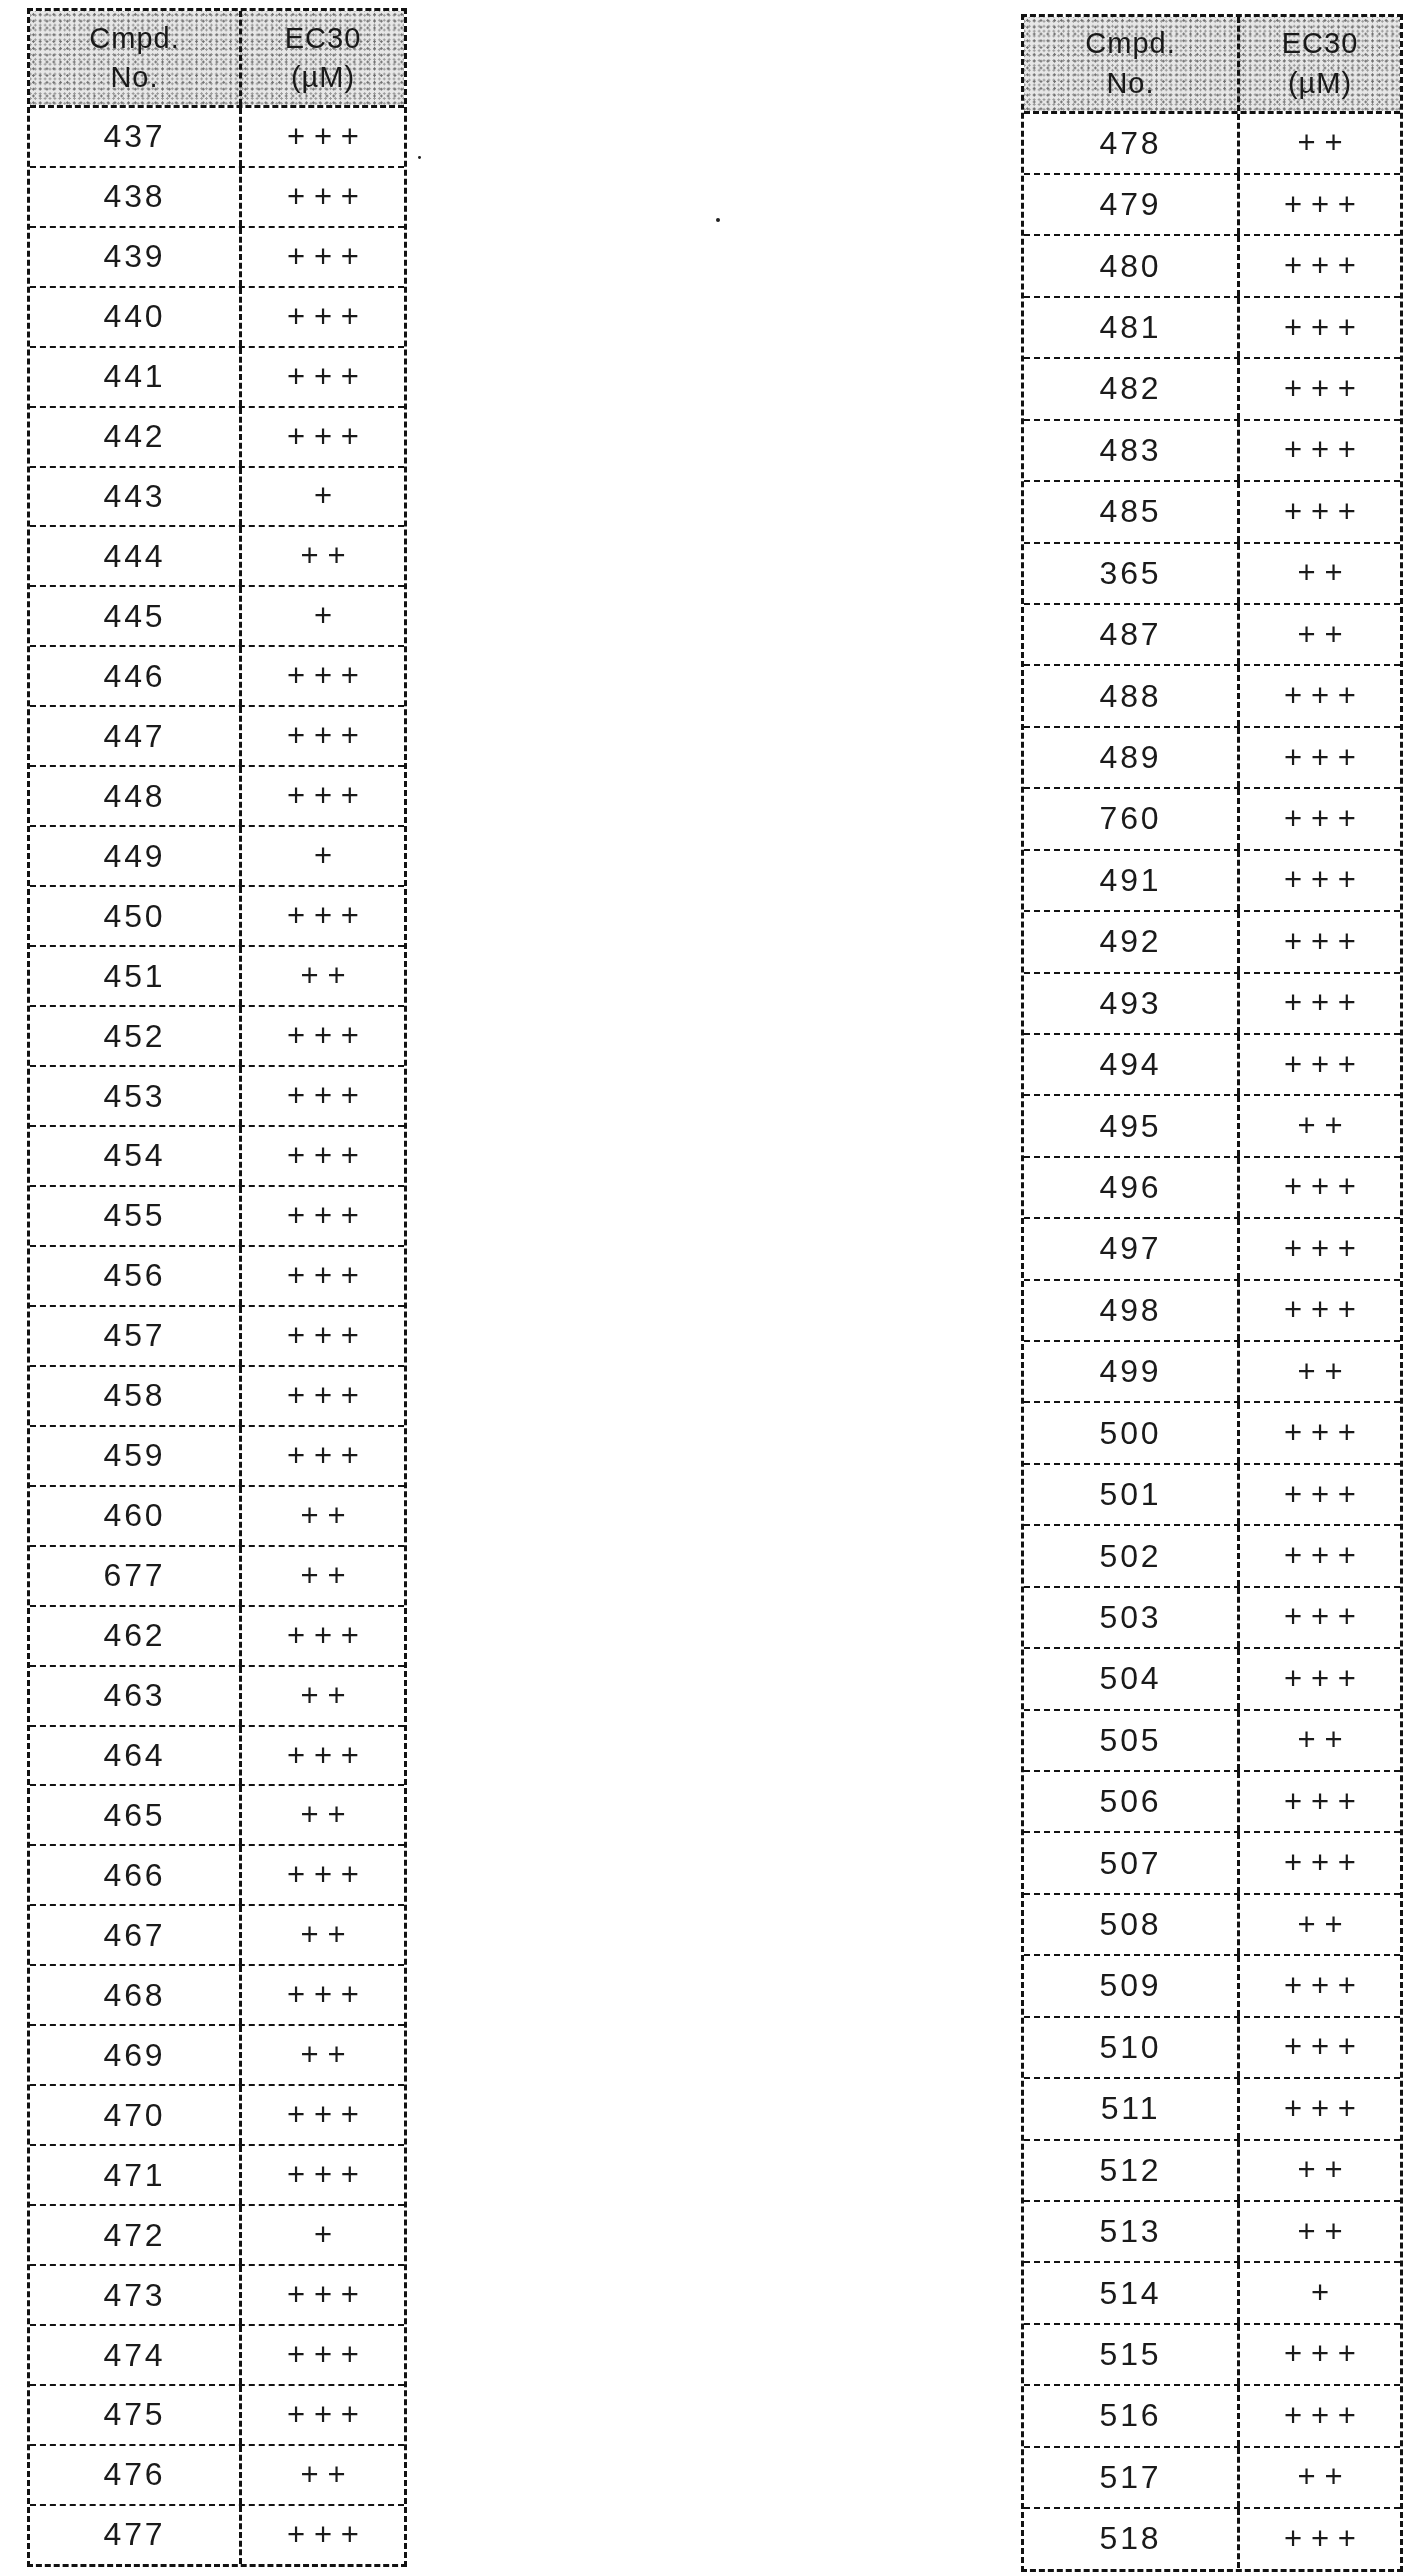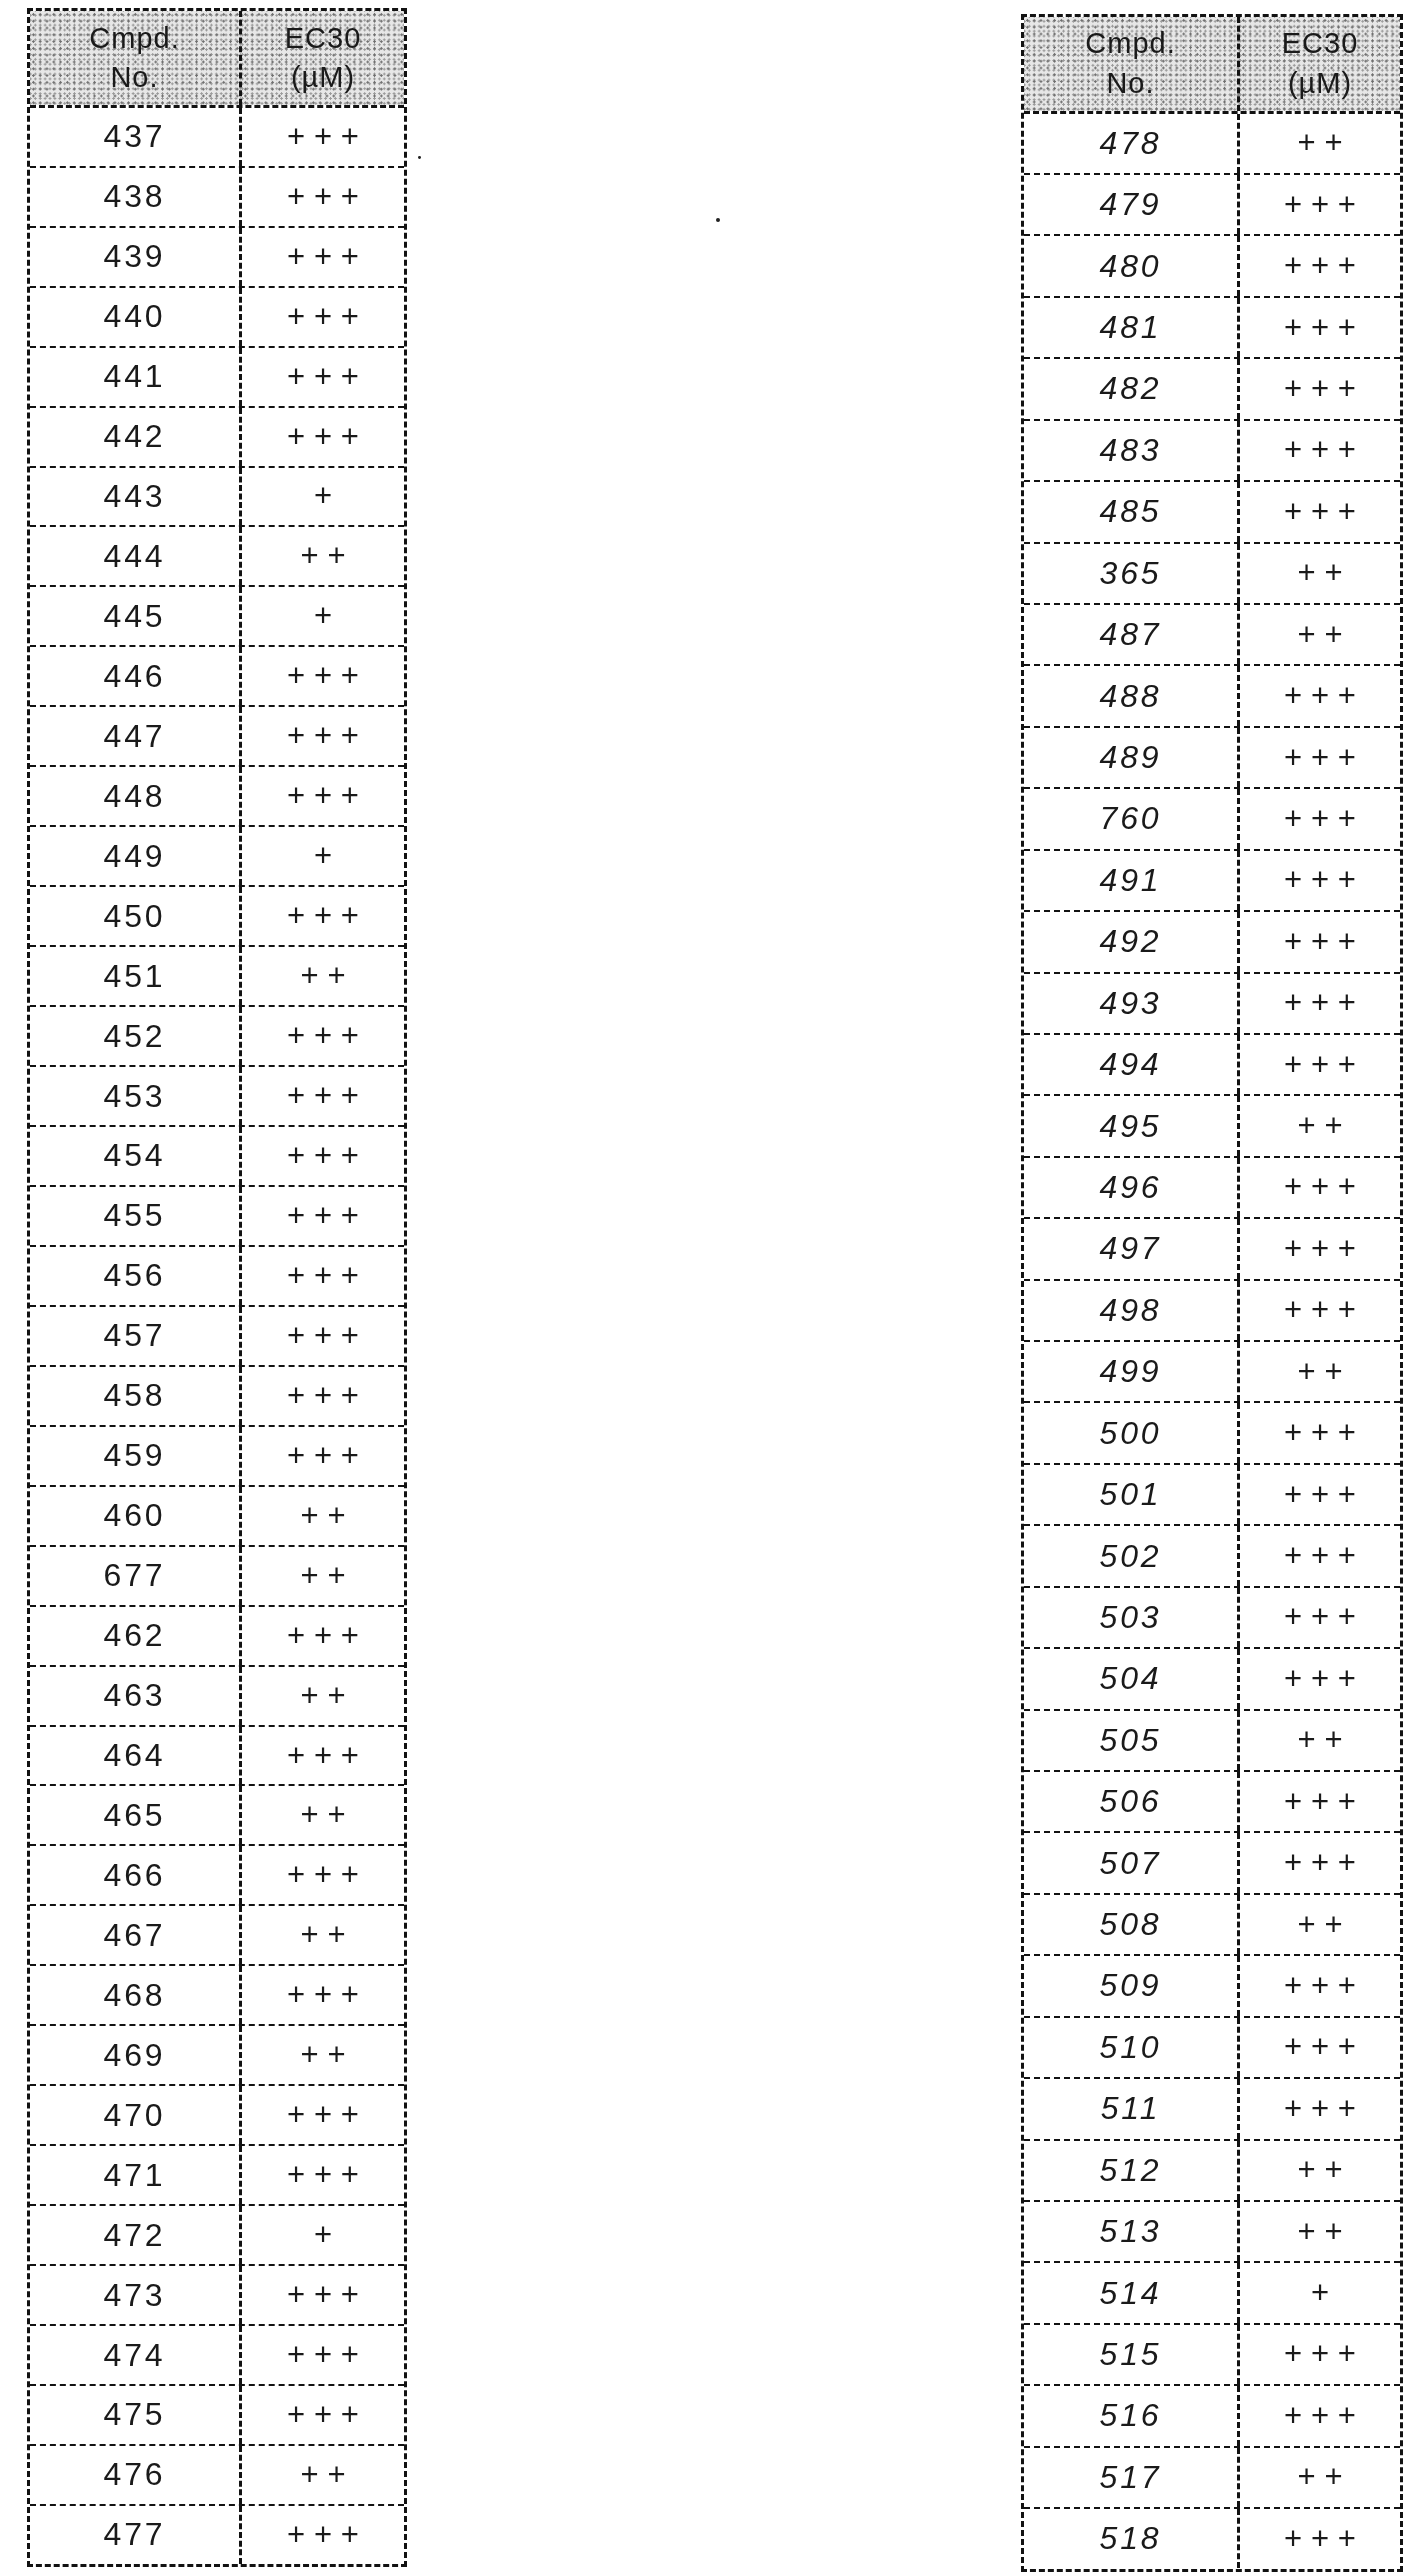--- a/index.html
+++ b/index.html
@@ -71,21 +71,21 @@
     align-items: center;
     justify-content: center;
     color: #1a1a1a;
   }
   .cell.no {
     font-size: 32px;
     letter-spacing: 2.9px;
     border-right: 3.9px dashed #121212;
   }
   .t0 .cell.no { width: 212px; }
-  .t1 .cell.no { width: 216px; font-style: italic; }
+  .t1 .cell.no { width: 216px; }
   .cell.ec {
     flex: 1;
     font-size: 31px;
     letter-spacing: 8.8px;
     padding-left: 8.8px; 
     font-weight: 500;
   }
   .speck {
     position: absolute;
     background: #222;

